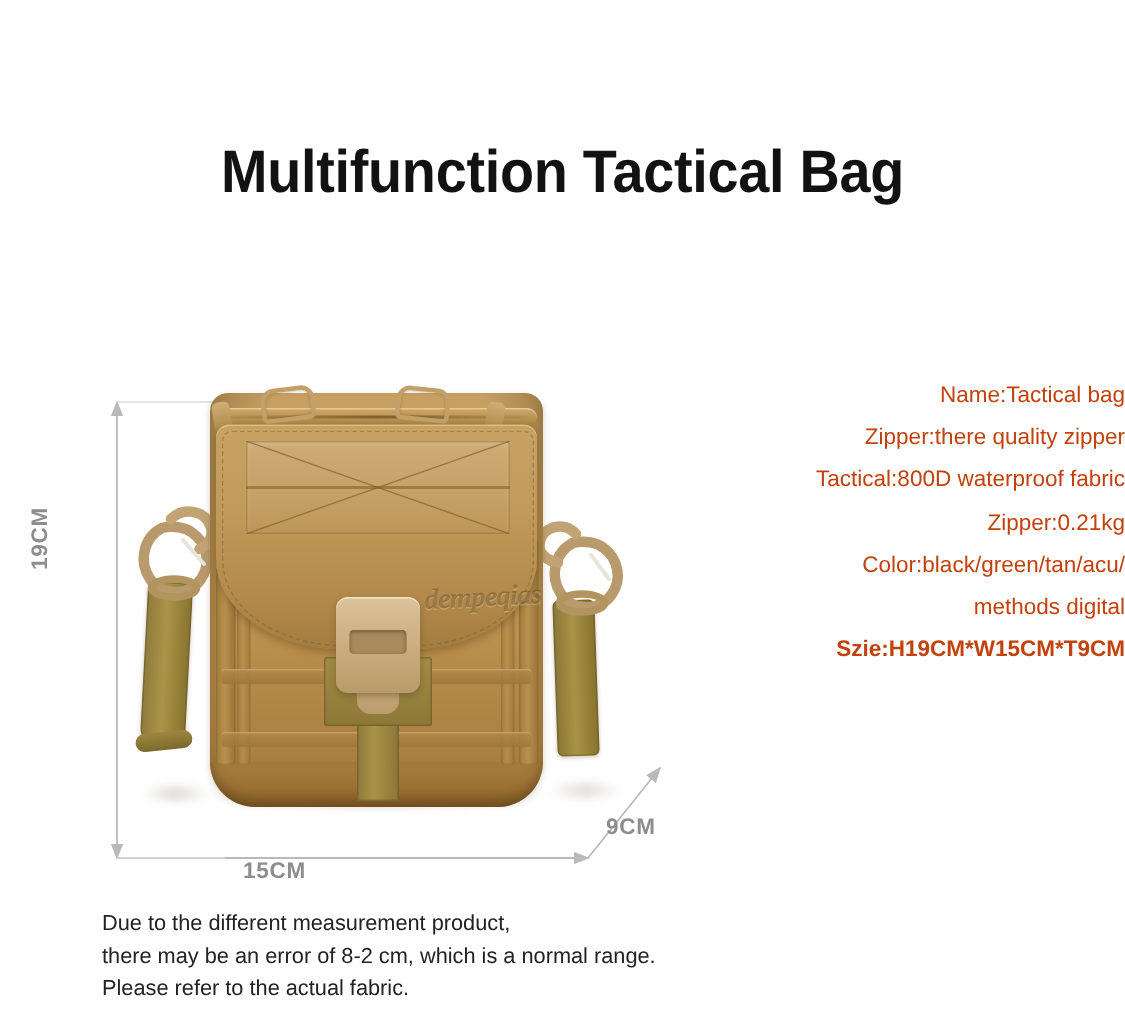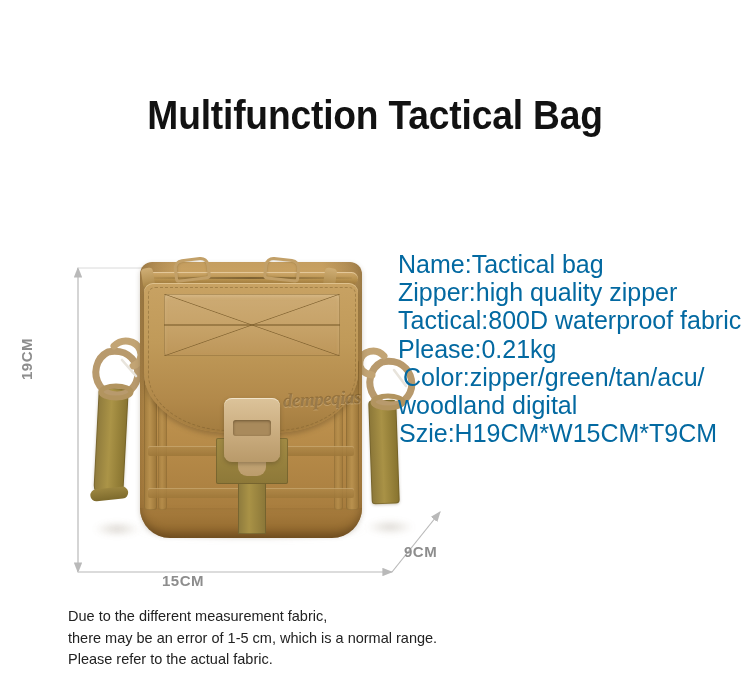--- a/index.html
+++ b/index.html
@@ -19,26 +19,27 @@
     font-family:"Liberation Sans", sans-serif;
     font-size:40px;font-weight:bold;color:#121212;
     letter-spacing:-0.2px;
     transform:scaleX(0.93);
     white-space:nowrap;
   }
 
   
   .specs{position:absolute;left:398px;top:250px;width:352px;}
   .spec-line{
-    font-size:25px;color:#0369a1;
+    font-size:15px;color:#c2410c;
     line-height:28.2px;white-space:nowrap;
     font-family:"Liberation Sans", sans-serif;
+    text-align:right;
   }
   .spec-line.indent{padding-left:5px;}
-  .spec-line.indent2{padding-left:1px;}
+  .spec-line.indent2{padding-left:1px;font-weight:bold;}
 
   
   .disclaimer{position:absolute;left:68px;top:606px;width:560px;}
   .disc-line{
     font-size:14.5px;color:#222;line-height:21.5px;
     font-family:"Liberation Sans", sans-serif;white-space:nowrap;
   }
 
   
   .dimlayer{position:absolute;left:0;top:0;width:750px;height:689px;}
@@ -307,27 +308,27 @@
     <div class="strapv"></div>
     <div class="strap-pad"></div>
     <div class="buckle-prong"></div>
     <div class="buckle"></div>
 
     <div class="watermark">dempeqias</div>
   </div>
 
   <div class="specs">
     <div class="spec-line">Name:Tactical bag</div>
-    <div class="spec-line">Zipper:high quality zipper</div>
+    <div class="spec-line">Zipper:there quality zipper</div>
     <div class="spec-line">Tactical:800D waterproof fabric</div>
-    <div class="spec-line">Please:0.21kg</div>
-    <div class="spec-line indent">Color:zipper/green/tan/acu/</div>
-    <div class="spec-line">woodland digital</div>
+    <div class="spec-line">Zipper:0.21kg</div>
+    <div class="spec-line indent">Color:black/green/tan/acu/</div>
+    <div class="spec-line">methods digital</div>
     <div class="spec-line indent2">Szie:H19CM*W15CM*T9CM</div>
   </div>
 
   <div class="disclaimer">
-    <div class="disc-line">Due to the different measurement fabric,</div>
-    <div class="disc-line">there may be an error of 1-5 cm, which is a normal range.</div>
+    <div class="disc-line">Due to the different measurement product,</div>
+    <div class="disc-line">there may be an error of 8-2 cm, which is a normal range.</div>
     <div class="disc-line">Please refer to the actual fabric.</div>
   </div>
 
 </div>
 
 </body></html>

